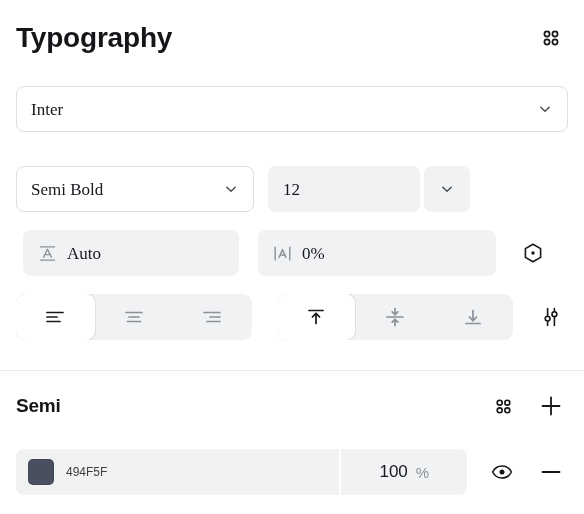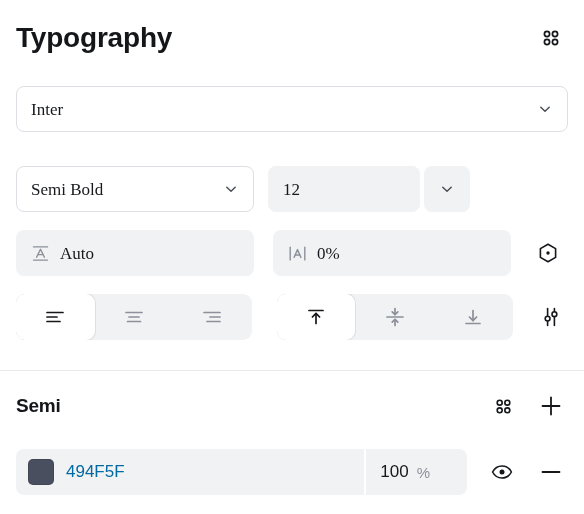--- a/index.html
+++ b/index.html
@@ -112,21 +112,21 @@
     display: flex;
     align-items: center;
     overflow: hidden;
   }
   .swatch-wrap { display: flex; align-items: center; padding: 0 12px 0 12px; }
   .swatch {
     width: 26px; height: 26px;
     border-radius: 5px;
     border: 1px solid rgba(0,0,0,.10);
   }
-  .hexval { font-size: 17px; color: #0369a1; }
+  .hexval { font-size: 12px; color: #404040; }
   .opacity-cell {
     display: flex; align-items: baseline; gap: 8px;
     padding: 0 14px;
     border-left: 2px solid #ffffff;
     height: 46px;
     align-items: center;
   }
   .opacity-num { font-size: 17px; color: #16181c; }
   .opacity-unit { font-size: 15px; color: #8b9099; }
 
@@ -181,21 +181,21 @@
         <span>
           <svg width="16" height="16" viewBox="0 0 16 16" fill="none">
             <path d="M3.8 6.2L8 10.2L12.2 6.2" stroke="#4a4f57" stroke-width="1.5" stroke-linecap="round" stroke-linejoin="round"></path>
           </svg>
         </span>
       </button>
     </div>
   </div>
 
   <div class="row" style="margin-top:18px;">
-    <div class="field" style="width:238px;">
+    <div class="field" style="width:216px;margin-left:7px;">
       <span class="leading-icon">
         <svg width="19" height="19" viewBox="0 0 19 19" fill="none">
           <path d="M2.5 2.9H16.5" stroke="#8b9099" stroke-width="1.4" stroke-linecap="round"></path>
           <path d="M2.5 16.1H16.5" stroke="#8b9099" stroke-width="1.4" stroke-linecap="round"></path>
           <path d="M5.6 13.2L9.5 5.3L13.4 13.2" stroke="#8b9099" stroke-width="1.4" stroke-linecap="round" stroke-linejoin="round"></path>
           <path d="M7.2 10.6H11.8" stroke="#8b9099" stroke-width="1.4" stroke-linecap="round"></path>
         </svg>
       </span>
       <span class="val">Auto</span>
     </div>
@@ -323,21 +323,21 @@
       </button>
     </div>
   </div>
 
   <div class="row" style="margin-top:8px;">
     <div class="fill-field" style="width:460px;">
       <div class="swatch-wrap">
         <div class="swatch" style="background:#494F5F"></div>
       </div>
       <div class="hexval" style="flex:1;">494F5F</div>
-      <div class="opacity-cell" style="width:103px;">
+      <div class="opacity-cell" style="width:128px;justify-content:center;">
         <span class="opacity-num">100</span>
         <span class="opacity-unit">%</span>
       </div>
     </div>
     <button class="icon-btn" style="margin-left:6px;">
       <span>
         <svg width="24" height="24" viewBox="0 0 24 24" fill="none">
           <path d="M2.6 12C4.6 8.1 8.1 6 12 6C15.9 6 19.4 8.1 21.4 12C19.4 15.9 15.9 18 12 18C8.1 18 4.6 15.9 2.6 12Z" stroke="#15171b" stroke-width="1.6" stroke-linejoin="round"></path>
           <circle cx="12" cy="12" r="2.5" fill="#15171b"></circle>
         </svg>

